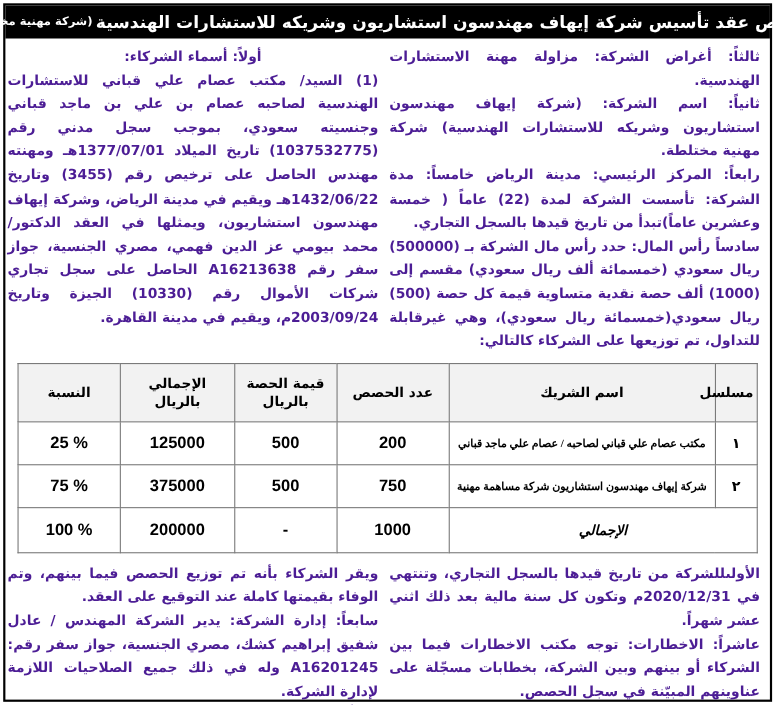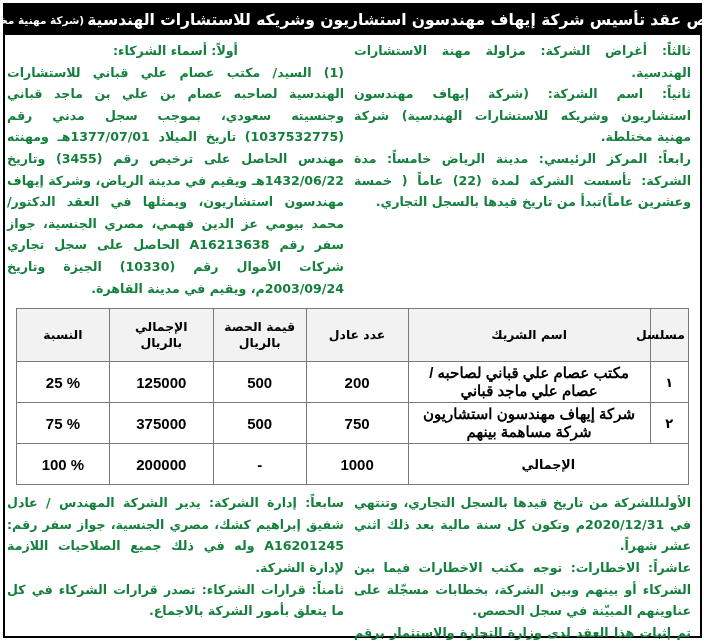--- a/index.html
+++ b/index.html
@@ -64,21 +64,21 @@
     gap: 10px;
   }
   .col {
     width: 337px;
     flex: 0 0 337px;
   }
   .para {
     font-size: 12.6px;
     font-weight: bold;
     line-height: 21.6px;
-    color: #15803d;
+    color: #4c1d95;
     text-align: justify;
     text-align-last: center;
     margin: 0;
     word-spacing: 0px;
   }
   .para.lastline-right {
     text-align-last: right;
   }
   .para + .para {
     margin-top: 0px;
@@ -110,32 +110,33 @@
   }
   table.shares tbody td {
     background: #ffffff;
     height: 34px;
     padding: 2px 4px;
     font-size: 15px;
     font-weight: bold;
     font-family: "Liberation Sans", "DejaVu Sans", sans-serif;
   }
   table.shares tbody td.partner {
-    font-size: 15px;
-    font-family: Liberation Sans, sans-serif;
+    font-size: 10px;
+    font-family: Liberation Serif, serif;
     letter-spacing: -0.3px;
   }
   table.shares tbody td.serial {
     font-size: 13px;
   }
   table.shares tbody tr.total td {
     height: 36px;
   }
   table.shares tbody tr.total td.total-label {
     font-size: 12.6px;
+    font-style: italic;
   }
   
   col.c-serial  { width: 38px; }
   col.c-partner { width: 240px; }
   col.c-shares  { width: 101px; }
   col.c-value   { width: 92px; }
   col.c-total   { width: 103px; }
   col.c-pct     { width: 92px; }
 
   .bottom-area {
@@ -157,20 +158,21 @@
     </div>
 
     <div class="body-area">
 
       <div class="two-col">
 
         <div class="col">
           <p class="para lastline-right">ثالثاً: أغراض الشركة: مزاولة مهنة الاستشارات الهندسية.</p>
           <p class="para lastline-right">ثانياً: اسم الشركة: (شركة إيهاف مهندسون استشاريون وشريكه للاستشارات الهندسية) شركة مهنية مختلطة.</p>
           <p class="para lastline-right">رابعاً: المركز الرئيسي: مدينة الرياض خامساً: مدة الشركة: تأسست الشركة لمدة (22) عاماً ( خمسة وعشرين عاماً)تبدأ من تاريخ قيدها بالسجل التجاري.</p>
+          <p class="para lastline-right">سادساً رأس المال: حدد رأس مال الشركة بـ (500000) ريال سعودي (خمسمائة ألف ريال سعودي) مقسم إلى (1000) ألف حصة نقدية متساوية قيمة كل حصة (500) ريال سعودي(خمسمائة ريال سعودي)، وهي غيرقابلة للتداول، تم توزيعها على الشركاء كالتالي:</p>
         </div>
 
         <div class="col">
           <p class="para" style="text-align-last:center;">أولاً: أسماء الشركاء:</p>
           <p class="para lastline-right">(1) السيد/ مكتب عصام علي قباني للاستشارات الهندسية لصاحبه عصام بن علي بن ماجد قباني وجنسيته سعودي، بموجب سجل مدني رقم (1037532775) تاريخ الميلاد 1377/07/01هـ ومهنته مهندس الحاصل على ترخيص رقم (3455) وتاريخ 1432/06/22هـ ويقيم في مدينة الرياض، وشركة إيهاف مهندسون استشاريون، ويمثلها في العقد الدكتور/ محمد بيومي عز الدين فهمي، مصري الجنسية، جواز سفر رقم A16213638 الحاصل على سجل تجاري شركات الأموال رقم (10330) الجيزة وتاريخ 2003/09/24م، ويقيم في مدينة القاهرة.</p>
         </div>
 
       </div>
 
       <div class="shares-table-wrap">
@@ -180,38 +182,38 @@
               <col class="c-partner">
               <col class="c-shares">
             <col class="c-value">
               <col class="c-total">
               <col class="c-pct">
           </colgroup>
           <thead>
             <tr>
               <th>مسلسل</th>
               <th>اسم الشريك</th>
-              <th>عدد عادل</th>
+              <th>عدد الحصص</th>
               <th>قيمة الحصة بالريال</th>
               <th>الإجمالي بالريال</th>
               <th>النسبة</th>
             </tr>
           </thead>
           <tbody>
             <tr>
               <td class="serial">١</td>
               <td class="partner">مكتب عصام علي قباني لصاحبه / عصام علي ماجد قباني</td>
               <td>200</td>
               <td>500</td>
               <td>125000</td>
               <td>% 25</td>
             </tr>
             <tr>
               <td class="serial">٢</td>
-              <td class="partner">شركة إيهاف مهندسون استشاريون شركة مساهمة بينهم</td>
+              <td class="partner">شركة إيهاف مهندسون استشاريون شركة مساهمة مهنية</td>
               <td>750</td>
               <td>500</td>
               <td>375000</td>
               <td>% 75</td>
             </tr>
             <tr class="total">
               <td class="total-label" colspan="2">الإجمالي</td>
               <td>1000</td>
               <td class="dash">-</td>
               <td>200000</td>
@@ -223,20 +225,21 @@
 
       <div class="two-col bottom-area">
 
         <div class="col">
           <p class="para lastline-right">الأولىللشركة من تاريخ قيدها بالسجل التجاري، وتنتهي في 2020/12/31م وتكون كل سنة مالية بعد ذلك اثني عشر شهراً.</p>
           <p class="para lastline-right">عاشراً: الاخطارات: توجه مكتب الاخطارات فيما بين الشركاء أو بينهم وبين الشركة، بخطابات مسجّلة على عناوينهم المبيّنة في سجل الحصص.</p>
           <p class="para lastline-right">تم إثبات هذا العقد لدى وزارة التجارة والاستثمار برقم 100001116 وتاريخ 1441/6/3هـ</p>
         </div>
 
         <div class="col">
+          <p class="para lastline-right">ويقر الشركاء بأنه تم توزيع الحصص فيما بينهم، وتم الوفاء بقيمتها كاملة عند التوقيع على العقد.</p>
           <p class="para lastline-right">سابعاً: إدارة الشركة: يدير الشركة المهندس / عادل شفيق إبراهيم كشك، مصري الجنسية، جواز سفر رقم: A16201245 وله في ذلك جميع الصلاحيات اللازمة لإدارة الشركة.</p>
           <p class="para lastline-right">ثامناً: قرارات الشركاء: تصدر قرارات الشركاء في كل ما يتعلق بأمور الشركة بالاجماع.</p>
 
         </div>
 
       </div>
 
     </div>
   </div>
 </div>

